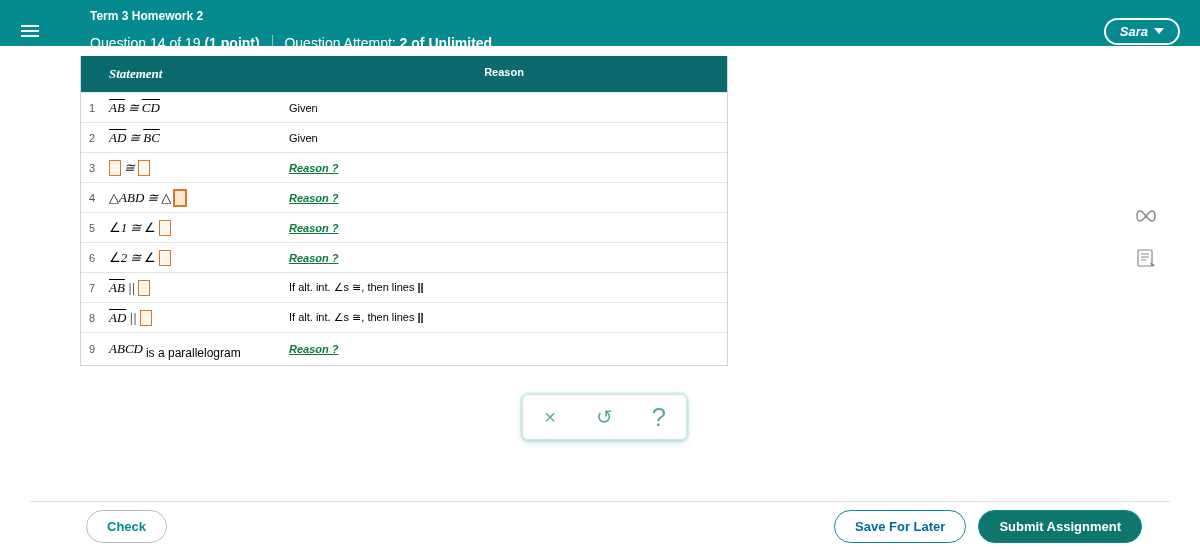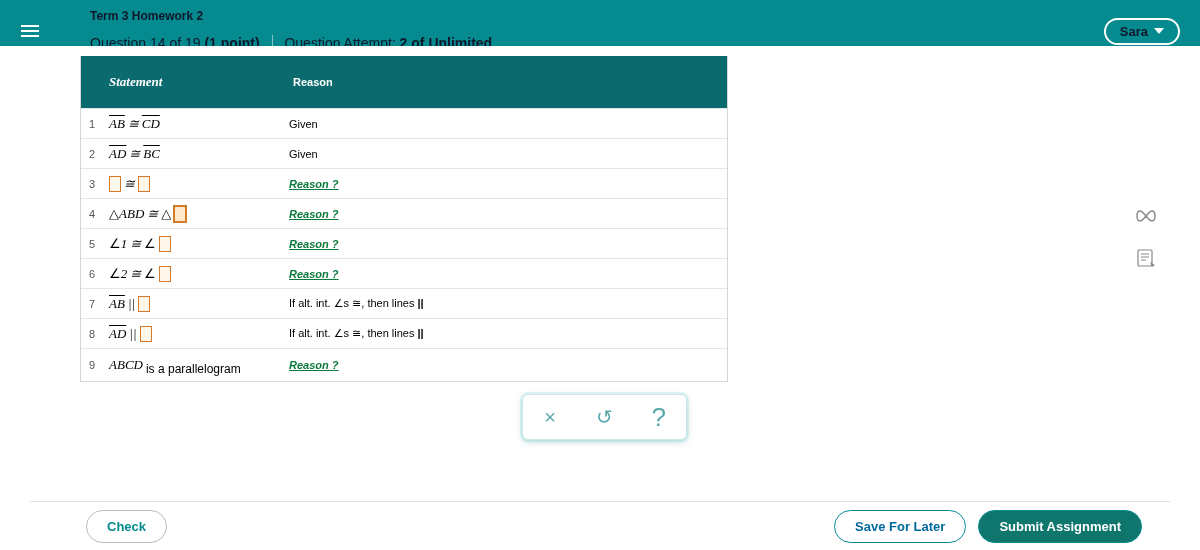--- a/index.html
+++ b/index.html
@@ -1,37 +1,37 @@
 <!DOCTYPE html>
 <html><head>
 <meta charset="utf-8">
 <style>
   * { box-sizing: border-box; margin: 0; padding: 0; }
   body { font-family: Arial, Helvetica, sans-serif; background: #fff; width: 1200px; height: 550px; overflow: hidden; position: relative; }
   
   
-  .top-header { background: #058a8f; color: #0f172a; height: 46px; display: flex; align-items: center; padding: 16px 20px 0 10px; }
+  .top-header { background: #058a8f; color: #ffffff; height: 46px; display: flex; align-items: center; padding: 16px 20px 0 10px; }
   .hamburger { width: 40px; display: flex; flex-direction: column; gap: 3px; align-items: center; justify-content: center; cursor: pointer; }
   .hamburger span { display: block; width: 18px; height: 2px; background: #fff; }
   .header-text { margin-left: 40px; font-size: 13px; line-height: 1.4; }
   .hw-title { font-weight: bold; font-size: 12px; }
   .q-line { font-size: 14px; margin-top: 9px; }
   .q-strong { font-weight: bold; }
   .divider { display: inline-block; width: 1px; height: 18px; background: rgba(255,255,255,0.5); vertical-align: middle; margin: 0 8px; }
-  .user-pill { margin-left: auto; border: 2px solid #fff; border-radius: 18px; padding: 4px 14px; display: flex; align-items: center; gap: 6px; font-weight: bold; font-size: 13px; cursor: pointer; }
+  .user-pill { margin-left: auto; border: 2px solid #fff; border-radius: 18px; padding: 4px 14px; display: flex; align-items: center; gap: 6px; font-weight: bold; font-size: 13px; cursor: pointer; font-style: italic; }
   .chevron-down { width: 0; height: 0; border-left: 5px solid transparent; border-right: 5px solid transparent; border-top: 6px solid #fff; }
   
   
   .work-area { position: absolute; top: 46px; left: 30px; right: 30px; bottom: 0; background: #fff; border-radius: 4px; }
   
   
   .proof-table { position: absolute; top: 10px; left: 50px; width: 648px; border: 1px solid #d5d5d5; border-top: none; font-size: 12px; }
   .pt-head { display: flex; background: #0a6a6e; color: #fff; font-weight: bold; font-size: 12px; }
   .pt-head .col-stmt { width: 200px; padding: 10px 12px 10px 28px; }
-  .pt-head .col-reason { flex: 1; padding: 20px 12px; }
+  .pt-head .col-reason { flex: 1; padding: 10px 12px; text-align: center; }
   .pt-row { display: flex; border-top: 1px solid #e5e5e5; align-items: center; min-height: 30px; }
   .col-num { width: 22px; text-align: center; color: #555; font-size: 11px; padding: 6px 0; }
   .col-stmt { width: 178px; padding: 5px 6px; font-family: 'Times New Roman', serif; font-style: italic; font-size: 13px; display: flex; align-items: center; gap: 3px; }
   .col-reason { flex: 1; padding: 5px 8px; font-size: 11px; }
   .reason-link { color: #0a7a3a; font-weight: bold; text-decoration: underline; font-style: italic; cursor: pointer; }
   .seg { text-decoration: overline; font-style: italic; text-align: center; }
   .blank-box { display: inline-block; width: 12px; height: 16px; border: 1px solid #d47a2a; background: #fff6ec; vertical-align: middle; }
   .blank-box.sel { background: #ffe8cc; box-shadow: 0 0 0 1px #d47a2a; }
   
   

